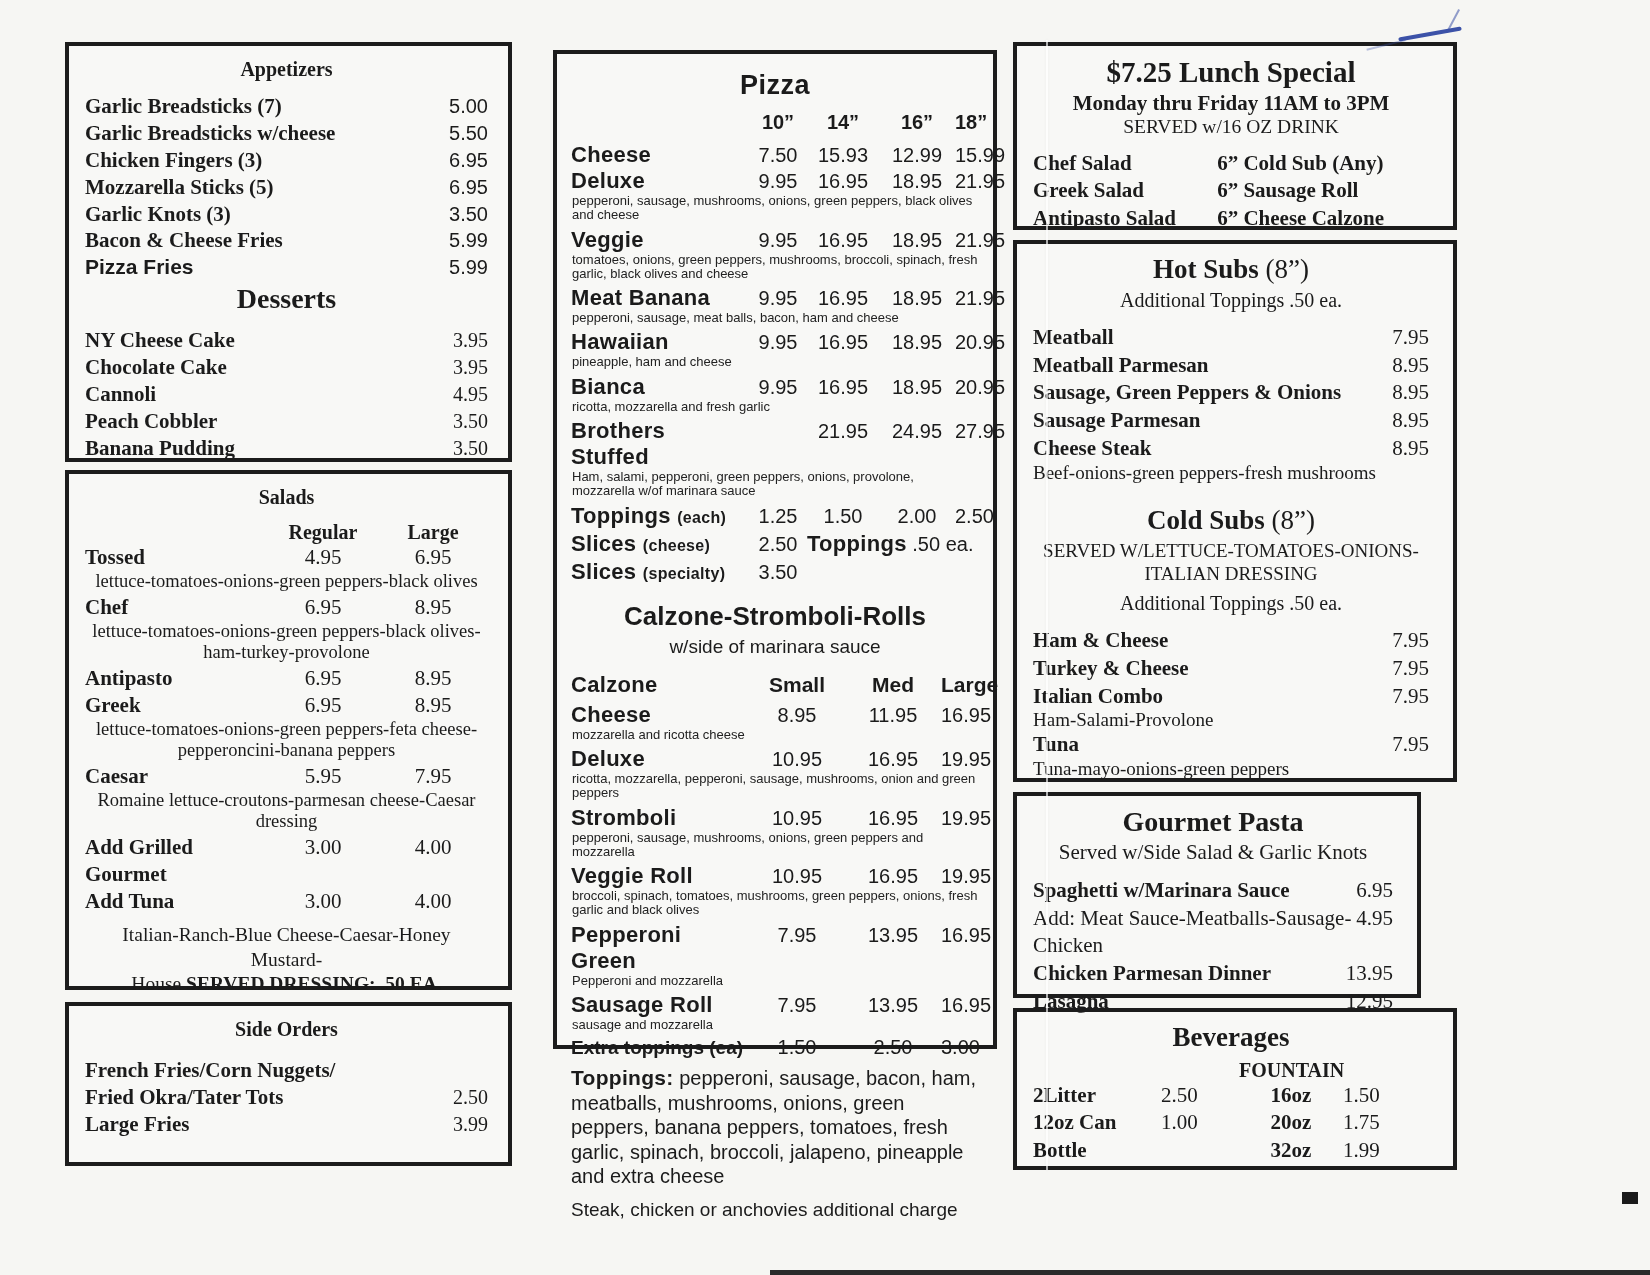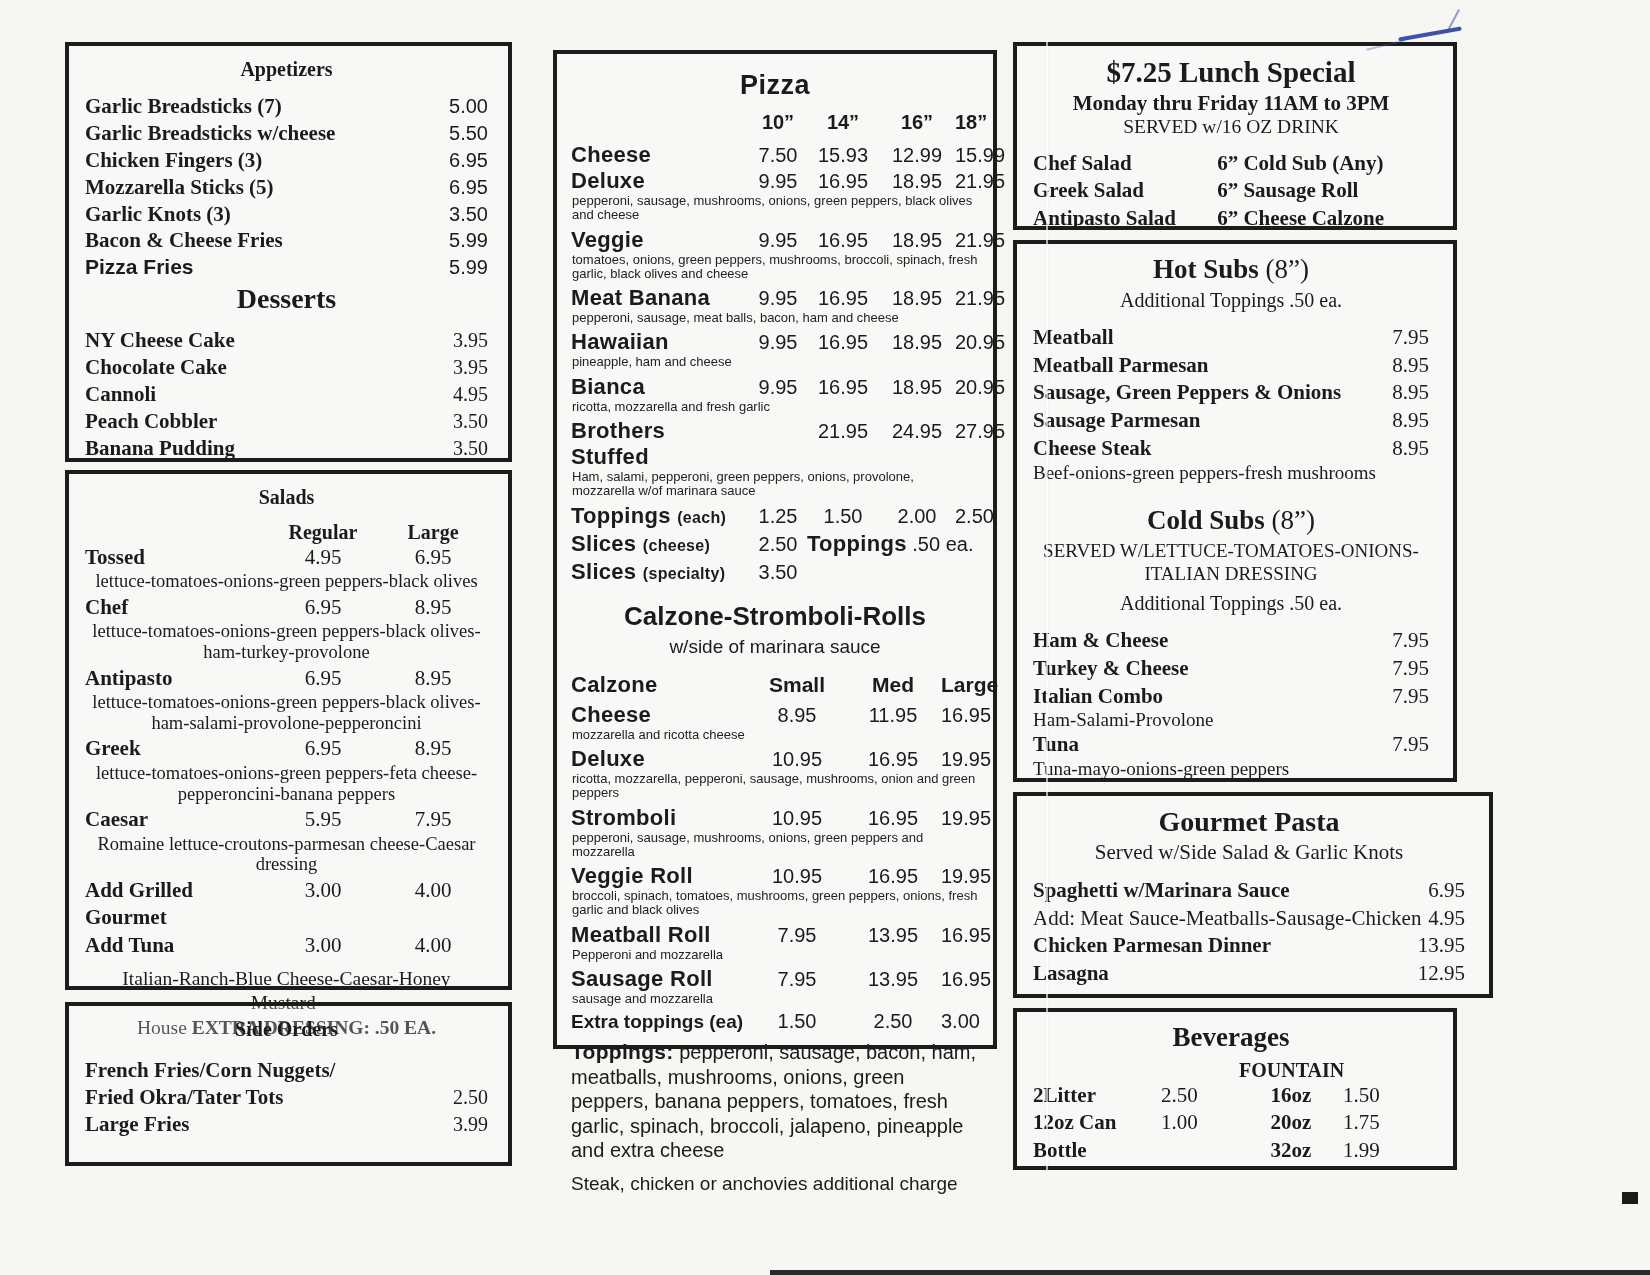--- a/index.html
+++ b/index.html
@@ -180,21 +180,20 @@
         </div>
         <div class="sal-desc">lettuce-tomatoes-onions-green peppers-black olives-ham-turkey-provolone</div>
       </div>
 
       <div>
         <div class="sal-row">
           <span class="nm">Antipasto</span>
           <span class="pr">6.95</span>
           <span class="pr">8.95</span>
         </div>
-        <div class="sal-desc">lettuce-tomatoes-onions-green peppers-black olives-ham-salami-provolone-pepperoncini</div>
       </div>
 
       <div>
         <div class="sal-row">
           <span class="nm">Greek</span>
           <span class="pr">6.95</span>
           <span class="pr">8.95</span>
         </div>
         <div class="sal-desc">lettuce-tomatoes-onions-green peppers-feta cheese-pepperoncini-banana peppers</div>
       </div>
@@ -222,21 +221,21 @@
           <span class="nm">Add Tuna</span>
           <span class="pr">3.00</span>
           <span class="pr">4.00</span>
         </div>
 
       </div>
 
     <div class="dressing">
       <span>Italian-Ranch-Blue Cheese-Caesar-Honey Mustard-</span><br>
       <span>House </span>
-      <span class="b">EXTRA DRESSING: .50 EA.</span>
+      <span class="b">SERVED DRESSING: .50 EA.</span>
     </div>
   </div>
 
   <div class="box serifbox" style="left:65px;top:1002px;width:447px;height:164px;">
     <div class="ctitle l-title" style="margin-bottom:16px;">Side Orders</div>
 
       <div class="row l-row">
         <span class="nm">French Fries/Corn Nuggets/</span>
         <span class="pr" style="font-family:'Liberation Serif',serif;"></span>
       </div>
@@ -404,21 +403,21 @@
           <span class="pz-name">Veggie Roll</span>
           <span class="pz-p">10.95</span>
           <span class="pz-p">16.95</span>
           <span class="pz-p">19.95</span>
         </div>
         <div class="pz-desc">broccoli, spinach, tomatoes, mushrooms, green peppers, onions, fresh garlic and black olives</div>
       </div>
 
       <div>
         <div class="cz-grid">
-          <span class="pz-name">Meatball Roll</span>
+          <span class="pz-name">Pepperoni Green</span>
           <span class="pz-p">7.95</span>
           <span class="pz-p">13.95</span>
           <span class="pz-p">16.95</span>
         </div>
         <div class="pz-desc">Pepperoni and mozzarella</div>
       </div>
 
       <div>
         <div class="cz-grid">
           <span class="pz-name">Sausage Roll</span>
@@ -545,21 +544,21 @@
       <div>
         <div class="row r-row">
           <span class="nm">Tuna</span>
           <span>7.95</span>
         </div>
         <div class="r-desc">Tuna-mayo-onions-green peppers</div>
       </div>
 
   </div>
 
-  <div class="box r-pad" style="left:1013px;top:792px;width:480px;height:206px;">
+  <div class="box r-pad" style="left:1013px;top:792px;width:408px;height:206px;">
     <div class="ctitle r-title" style="font-size:28px;">Gourmet Pasta</div>
     <div class="r-sub" style="font-size:21px;margin-bottom:12px;">Served w/Side Salad &amp; Garlic Knots</div>
 
       <div class="row r-row">
         <span class="b">Spaghetti w/Marinara Sauce</span>
         <span>6.95</span>
       </div>
 
       <div class="row r-row">
         <span>Add: Meat Sauce-Meatballs-Sausage-Chicken</span>

